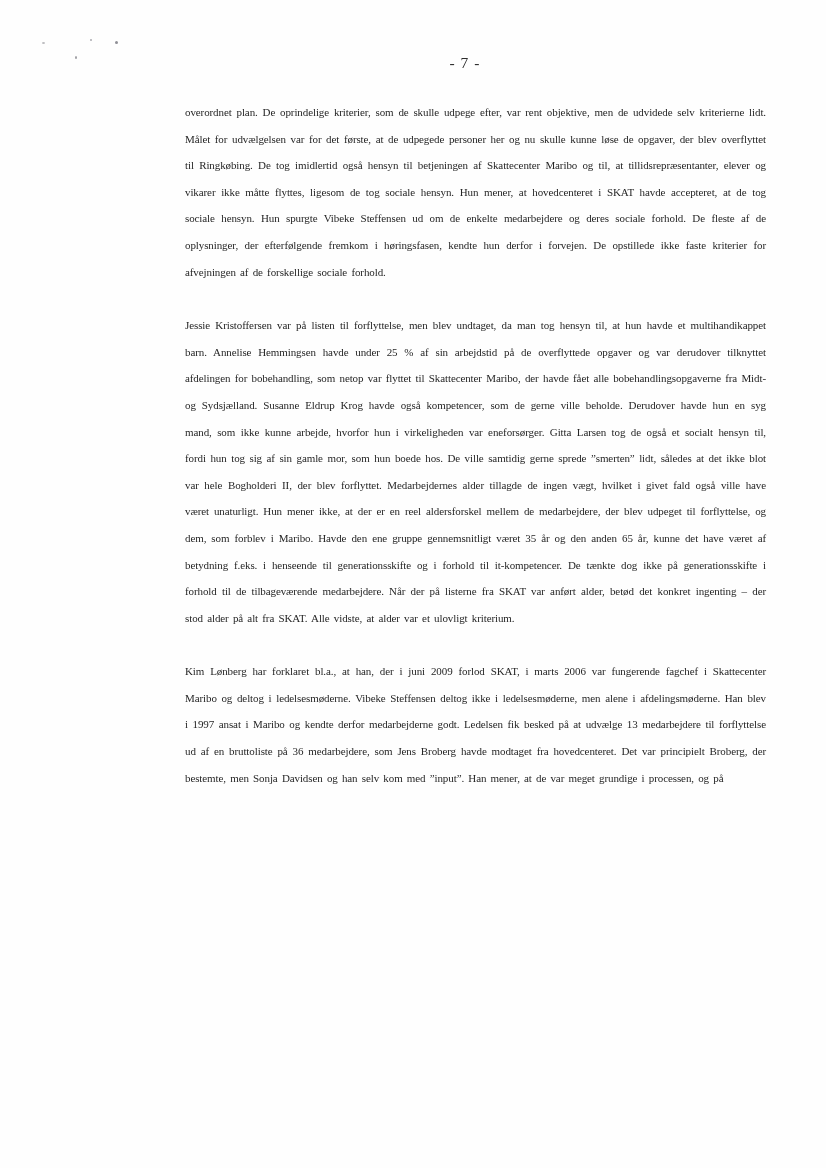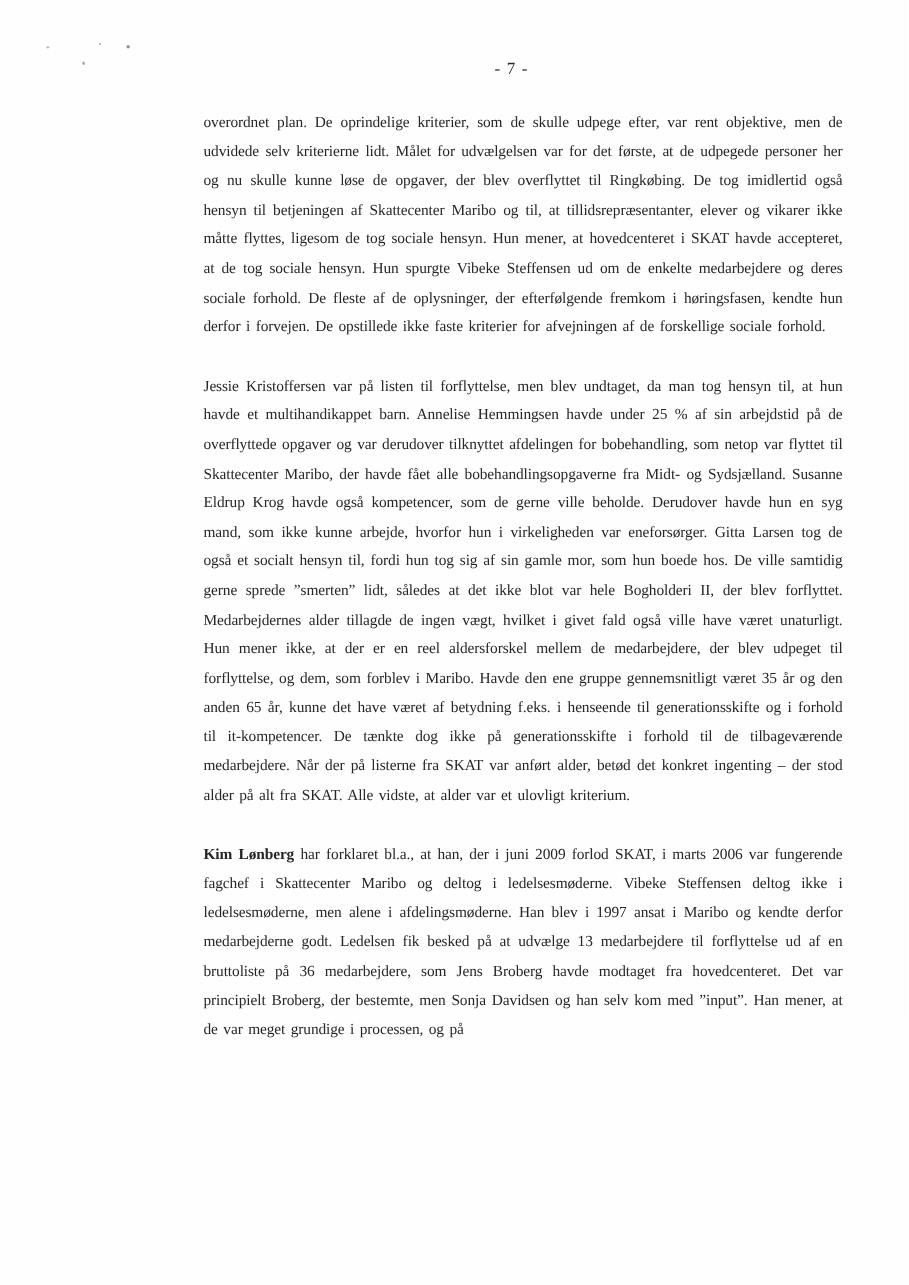--- a/index.html
+++ b/index.html
@@ -38,28 +38,28 @@
   }
   .content {
     position: absolute;
     left: 185px;
     top: 99px;
     width: 581px;
   }
   .content p {
     margin: 0 0 27px 0;
     text-align: justify;
-    font-size: 14px;
+    font-size: 11px;
     line-height: 26.6px;
     letter-spacing: -0.1px;
     word-spacing: 1.6px;
     color: #262626;
   }
   .content p .lead {
-    font-weight: bold;
+    font-weight: normal;
   }
 </style>
 </head>
 <body>
 
 <div class="page">
 
   <span class="speck s1"></span>
   <span class="speck s2"></span>
   <span class="speck s3"></span>

